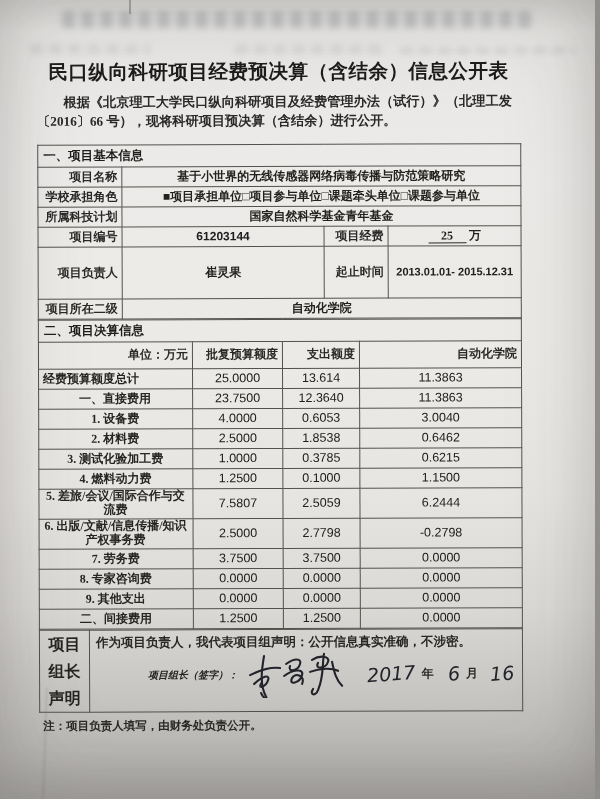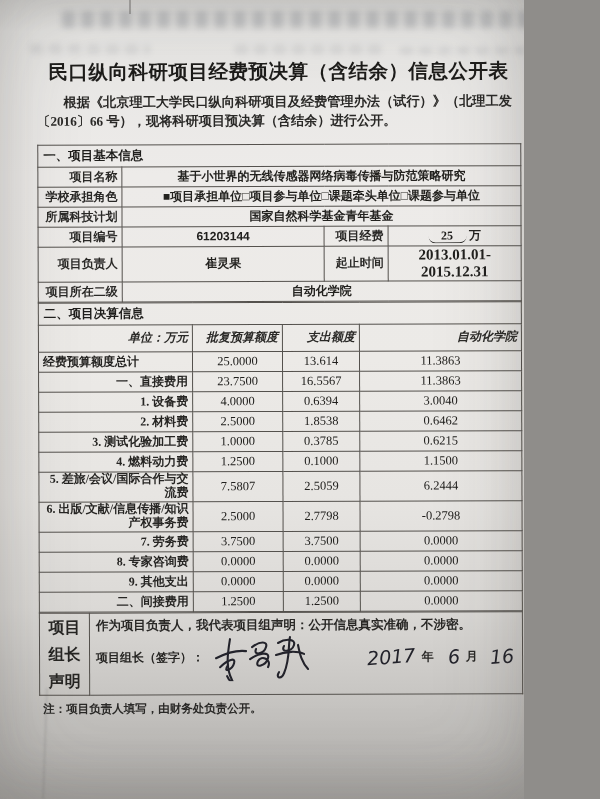--- a/index.html
+++ b/index.html
@@ -1,17 +1,17 @@
 <!DOCTYPE html>
 <html><head>
 <meta charset="utf-8">
 <style>
   html,body{margin:0;padding:0;background:#8f8d8a;}
   .photo{
-    position:relative;width:524px;height:799px;overflow:hidden;
+    position:relative;width:595px;height:799px;overflow:hidden;
     background:linear-gradient(180deg,#d8d7d5 0%,#e7e6e4 4%,#edebe9 22%,#ecEAe7 45%,#e7e5e2 62%,#dbd9d6 76%,#c2c0bd 90%,#b1afac 100%);
     font-family:"Liberation Serif","DejaVu Serif",serif;color:#262523;
   }
   .vignette{position:absolute;inset:0;box-shadow:inset 0 0 90px rgba(70,68,65,.22), inset 0 -25px 45px rgba(70,68,65,.12);pointer-events:none;z-index:9;}
   
   .bleed{position:absolute;filter:blur(3px);opacity:.30;background:repeating-linear-gradient(90deg,rgba(78,84,96,.75) 0 13px,rgba(78,84,96,0) 13px 19px);border-radius:2px;}
   .bleed.b1{left:62px;top:11px;width:470px;height:17px;}
   .bleed.b2{left:30px;top:44px;width:120px;height:10px;opacity:.14;}
   .bleed.b3{left:235px;top:44px;width:150px;height:10px;opacity:.14;}
   .bleed.b4{left:400px;top:47px;width:175px;height:7px;opacity:.16;}
@@ -20,34 +20,34 @@
 
   .content{position:absolute;left:38px;top:0;width:483px;transform:rotate(-.2deg);}
   .doc-title{margin-top:58px;text-align:center;font-weight:bold;font-size:19.5px;letter-spacing:.5px;color:#1d1c1a;}
   .intro{margin-top:8px;font-size:13.2px;line-height:1.42;text-indent:2em;font-weight:600;color:#2a2927;}
 
   table{border-collapse:collapse;table-layout:fixed;width:483px;margin-top:0;}
   td{border:1px solid #54514d;padding:0 4px;font-size:12px;vertical-align:middle;overflow:hidden;}
   .sec-head td{font-family:"Liberation Sans","DejaVu Sans",sans-serif;font-weight:bold;font-size:12.5px;padding:2px 5px;color:#1f1e1c;}
   .lbl{text-align:right;font-weight:600;color:#2a2927;}
   .val{text-align:center;font-weight:600;color:#23221f;}
-  .num{font-family:"Liberation Sans","DejaVu Sans",sans-serif;font-weight:bold;text-align:center;color:#21201e;border-radius:9px;}
-  .amount{font-family:Liberation Serif, serif;text-align:center;font-size:12.5px;color:#21201e;}
-  .name-left{text-align:right;font-weight:600;padding-left:3px;}
+  .num{font-family:"Liberation Sans","DejaVu Sans",sans-serif;font-weight:bold;text-align:center;color:#21201e;}
+  .amount{font-family:Liberation Sans, sans-serif;text-align:center;font-size:12.5px;color:#21201e;}
+  .name-left{text-align:center;font-weight:600;padding-left:3px;}
   .name-center{text-align:left;font-weight:600;}
   .u-line{display:inline-block;border-bottom:1.3px solid #2a2927;padding:0 13px;line-height:1.1;font-family:Liberation Serif, serif;}
-  .colhead td{height:26px;font-style:italic;}
+  .colhead td{height:26px;}
   .r20 td{height:19px;}
   .r30 td{height:29px;line-height:1.15;}
 
   .decl-label{text-align:center;font-size:16px;font-weight:600;line-height:1.7;}
   .decl-cell{vertical-align:top;padding:4px 6px 2px 6px;}
   .decl-statement{font-size:12.5px;font-weight:600;color:#292826;}
   .sign-row{display:flex;align-items:center;margin-top:0;height:48px;position:relative;}
-  .sign-label{font-size:12px;font-weight:600;white-space:nowrap;}
+  .sign-label{font-size:10px;font-weight:600;margin-left:52px;white-space:nowrap;font-style:italic;}
   .sig-svg{margin-left:2px;margin-top:-4px;flex:none;}
   .hand{font-family:"DejaVu Sans",sans-serif;font-style:italic;font-size:19px;color:#23232b;transform:rotate(-4deg);display:inline-block;line-height:1;}
   .date-block{display:flex;align-items:center;margin-left:auto;margin-right:2px;gap:6px;white-space:nowrap;}
   .date-suffix{font-size:12px;font-weight:600;color:#2a2927;}
   .footnote{margin-top:6px;font-size:11.5px;font-weight:600;color:#2a2927;padding-left:4px;}
 </style>
 </head>
 <body>
 
 <div class="photo">
@@ -91,21 +91,21 @@
         <td class="lbl">项目经费</td>
         <td class="val">
           <span class="u-line num">25</span>
           <span>万</span>
         </td>
       </tr>
       <tr class="r20">
         <td class="lbl">项目负责人</td>
         <td class="val">崔灵果</td>
         <td class="lbl">起止时间</td>
-        <td class="num" style="font-size:15px;padding:0 1px;font-family:Liberation Serif, serif;">2013.01.01- 2015.12.31</td>
+        <td class="num" style="font-size:11px;padding:16px 1px;">2013.01.01- 2015.12.31</td>
       </tr>
       <tr class="r20">
         <td class="lbl">项目所在二级</td>
         <td colspan="3" class="val">自动化学院</td>
       </tr>
     </tbody>
       </table>
 
     <table>
       <colgroup>
@@ -126,27 +126,27 @@
       </tr>
       <tr class="r20">
         <td class="name-center">经费预算额度总计</td>
         <td class="amount">25.0000</td>
         <td class="amount">13.614</td>
         <td class="amount">11.3863</td>
       </tr>
       <tr class="r20">
         <td class="name-left">一、直接费用</td>
         <td class="amount">23.7500</td>
-        <td class="amount">16.5567</td>
+        <td class="amount">12.3640</td>
         <td class="amount">11.3863</td>
       </tr>
       <tr class="r20">
         <td class="name-left">1. 设备费</td>
         <td class="amount">4.0000</td>
-        <td class="amount">0.6394</td>
+        <td class="amount">0.6053</td>
         <td class="amount">3.0040</td>
       </tr>
       <tr class="r20">
         <td class="name-left">2. 材料费</td>
         <td class="amount">2.5000</td>
         <td class="amount">1.8538</td>
         <td class="amount">0.6462</td>
       </tr>
       <tr class="r20">
         <td class="name-left">3. 测试化验加工费</td>

